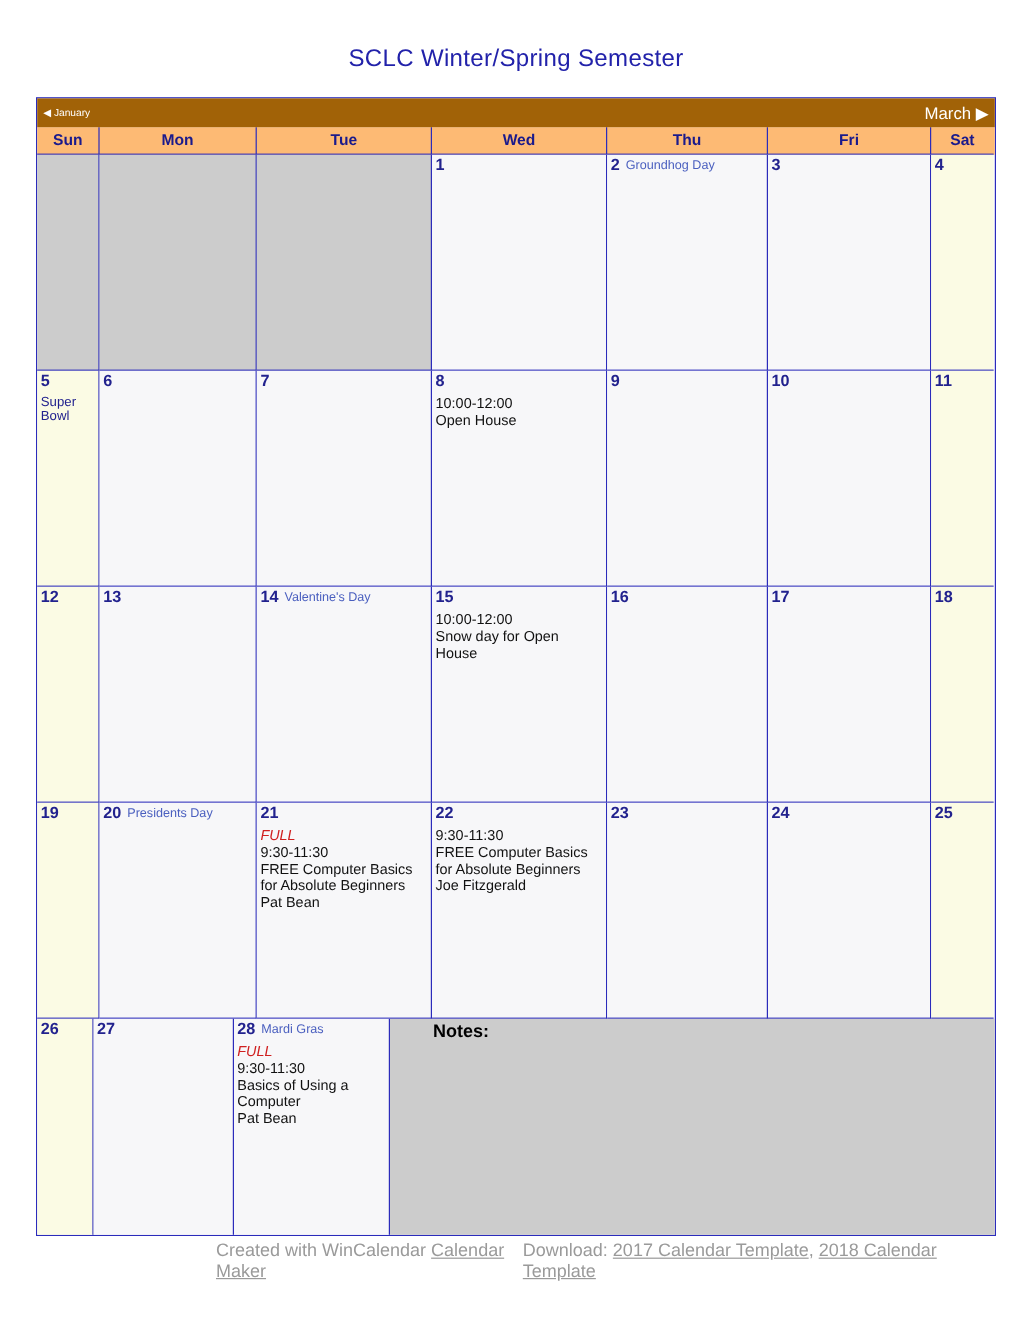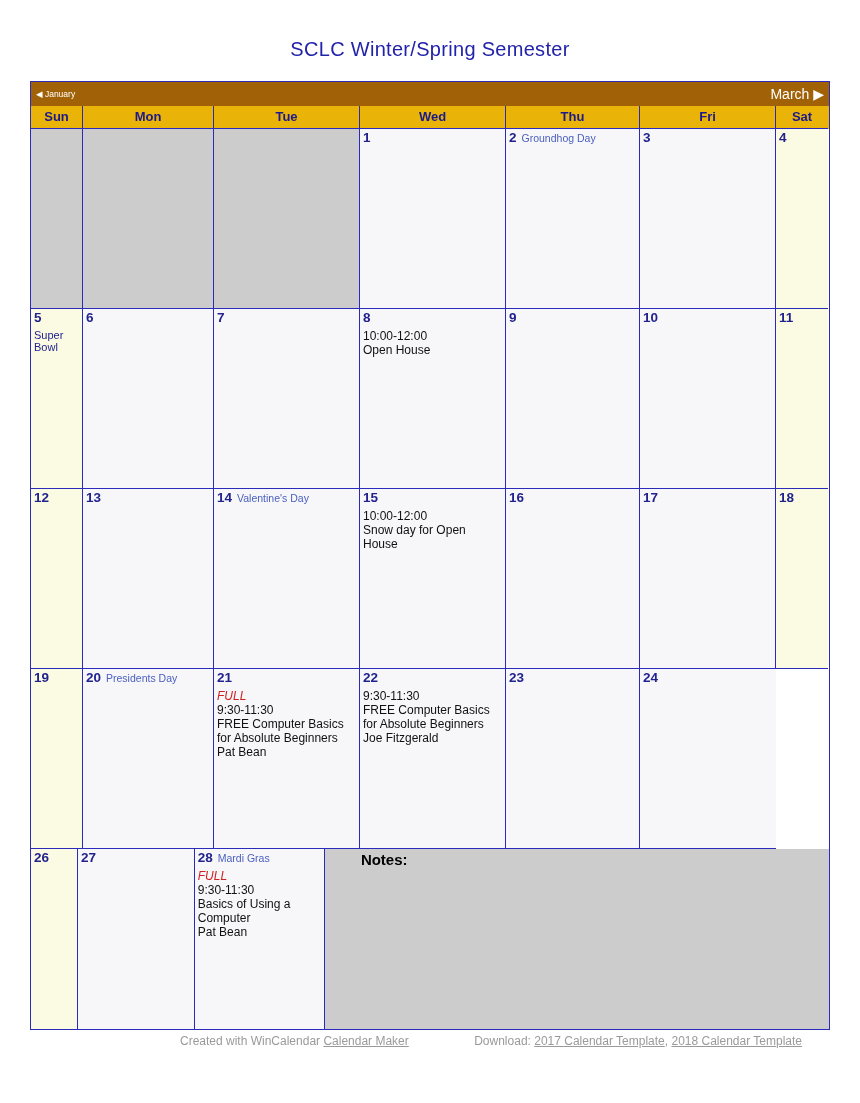--- a/index.html
+++ b/index.html
@@ -55,21 +55,21 @@
   }
   .month-bar .next {
     font-size: 14px;
     padding-right: 5px;
     margin-left: auto;
     white-space: nowrap;
   }
   
   .dow-row {
     display: flex;
-    background: #eab308;
+    background: #fdba74;
   }
   .dow {
     border-right: 1px solid #2b2bbb;
     border-bottom: 1px solid #2b2bbb;
     color: #1a1a8c;
     font-weight: bold;
     font-size: 13px;
     text-align: center;
     padding: 3px 0 4px 0;
     box-sizing: border-box;
@@ -140,21 +140,21 @@
   }
   .notes-label {
     color: #000000;
     font-weight: bold;
     font-size: 15px;
   }
   .footer {
     margin: 4px 30px 3px 30px;
     display: flex;
     justify-content: space-between;
-    font-size: 12px;
+    font-size: 15px;
     color: #9a9a9a;
   }
   .footer a {
     color: #9a9a9a;
     text-decoration: underline;
   }
   .footer .left { padding-left: 150px; }
   .footer .right { padding-right: 28px; }
 </style>
 </head>
@@ -273,20 +273,23 @@
 FREE  Computer Basics
 for Absolute Beginners
 Joe Fitzgerald</div>
           </div>
           <div class="cell c4">
             <div><span class="daynum">23</span></div>
           </div>
           <div class="cell c5">
             <div><span class="daynum">24</span></div>
           </div>
+          <div class="cell c6 weekend">
+            <div><span class="daynum">25</span></div>
+          </div>
         </div>
         <div class="week">
           <div class="cell c0 weekend">
             <div><span class="daynum">26</span></div>
           </div>
           <div class="cell c1">
             <div><span class="daynum">27</span></div>
           </div>
           <div class="cell c2">
             <div><span class="daynum">28</span><span class="holiday">Mardi Gras</span></div>

